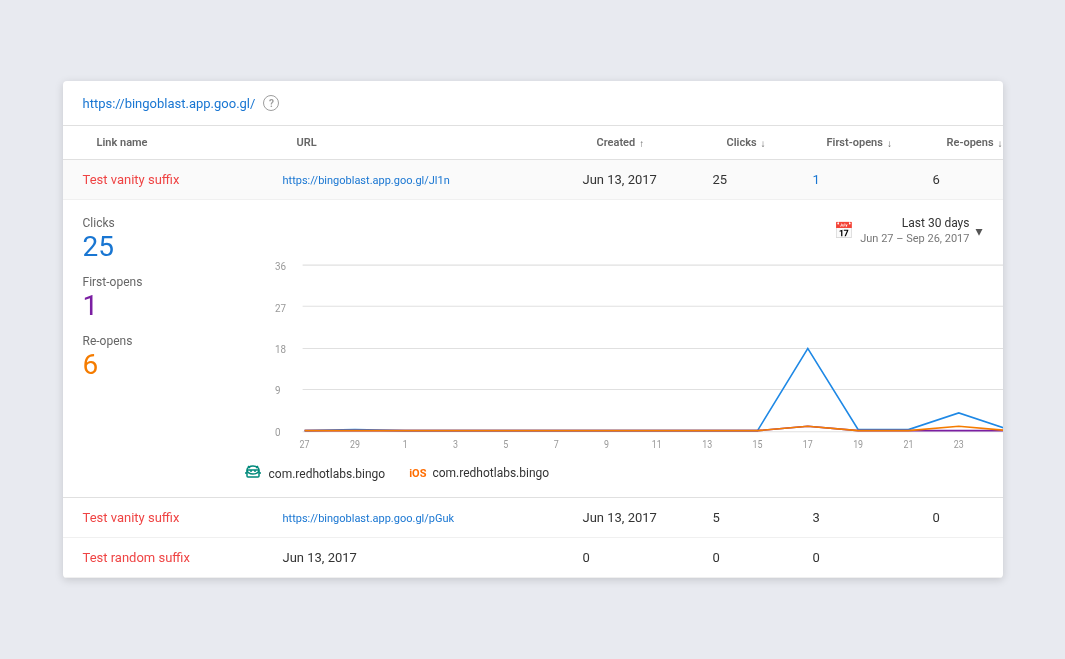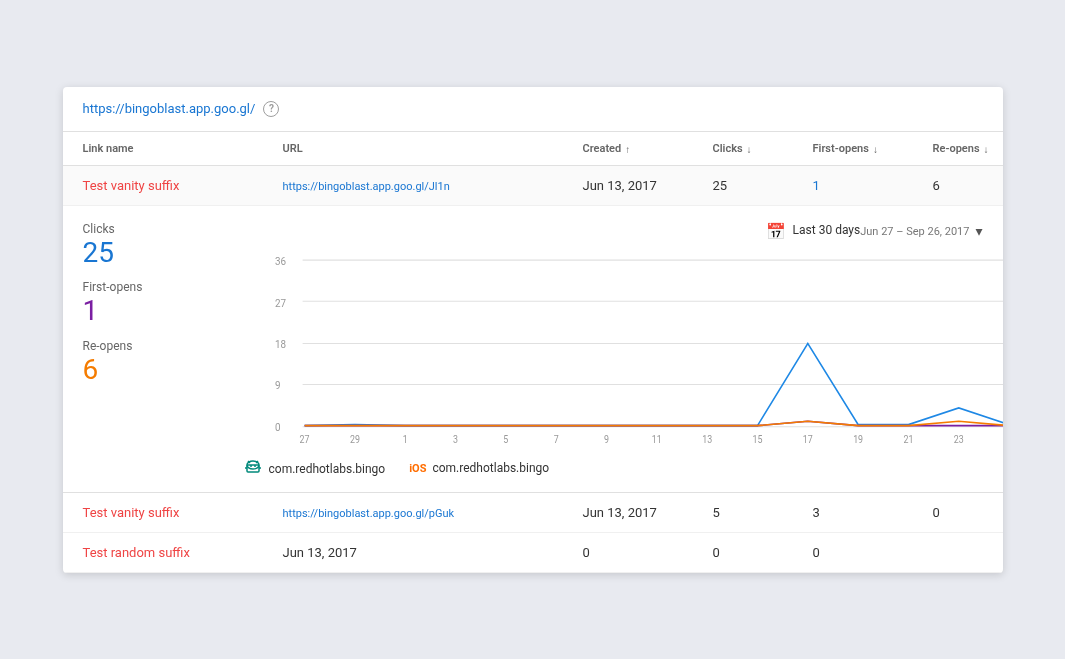--- a/index.html
+++ b/index.html
@@ -51,20 +51,21 @@
       background: #fff;
     }
     .table-header > div {
       font-size: 11px;
       font-weight: 600;
       color: #666;
       text-transform: none;
       display: flex;
       align-items: flex-end;
       gap: 4px;
+      margin-left: 14px;
     }
     .sort-arrow {
       font-size: 10px;
       color: #666;
     }
     .table-row {
       display: grid;
       grid-template-columns: 200px 300px 130px 100px 120px 110px;
       padding: 12px 20px;
       border-bottom: 1px solid #f0f0f0;
@@ -122,21 +123,21 @@
       display: flex;
       justify-content: flex-end;
       align-items: center;
       gap: 6px;
       margin-bottom: 8px;
       font-size: 12px;
       color: #555;
     }
     .date-range-text {
       display: flex;
-      flex-direction: row;
+      flex-direction: column;
       align-items: flex-end;
       line-height: 1.3;
       justify-content: flex-end;
     }
     .date-range-title { font-size: 12px; color: #333; }
     .date-range-sub { font-size: 11px; color: #777; }
     .calendar-icon {
       font-size: 16px;
       color: #555;
     }

